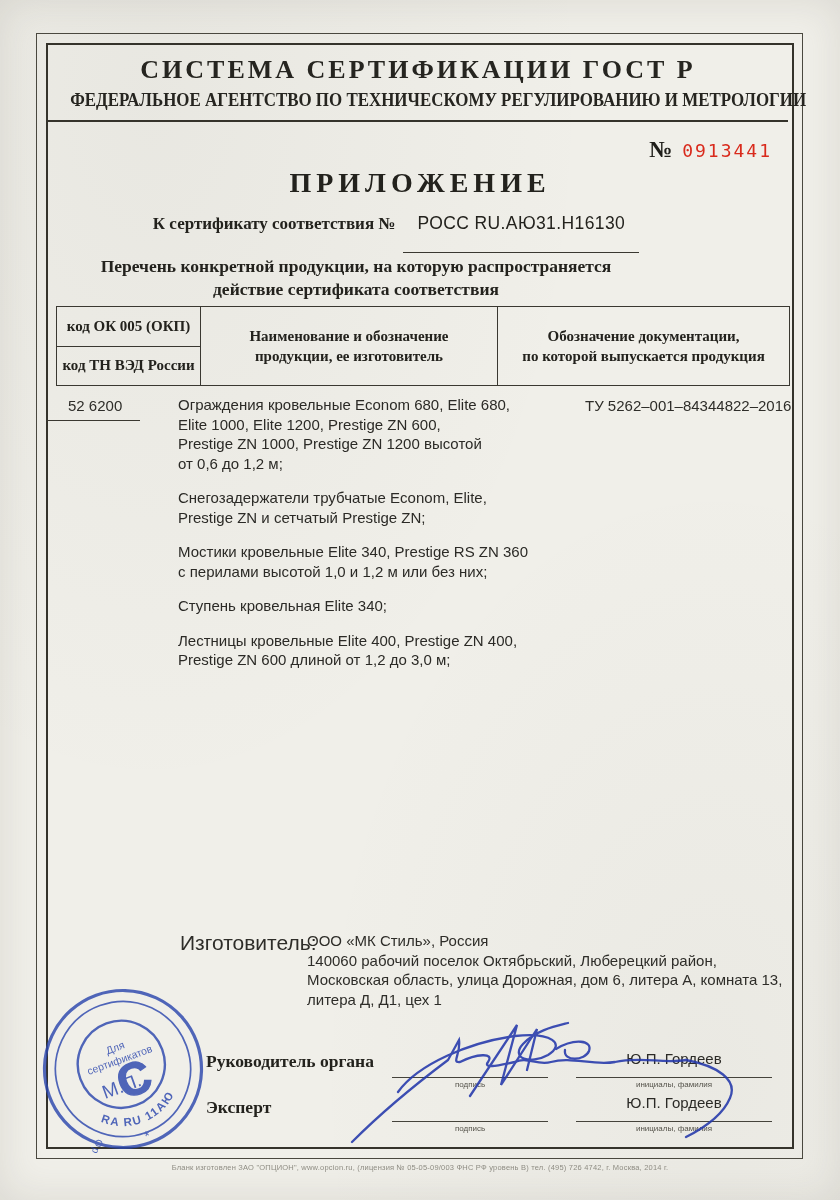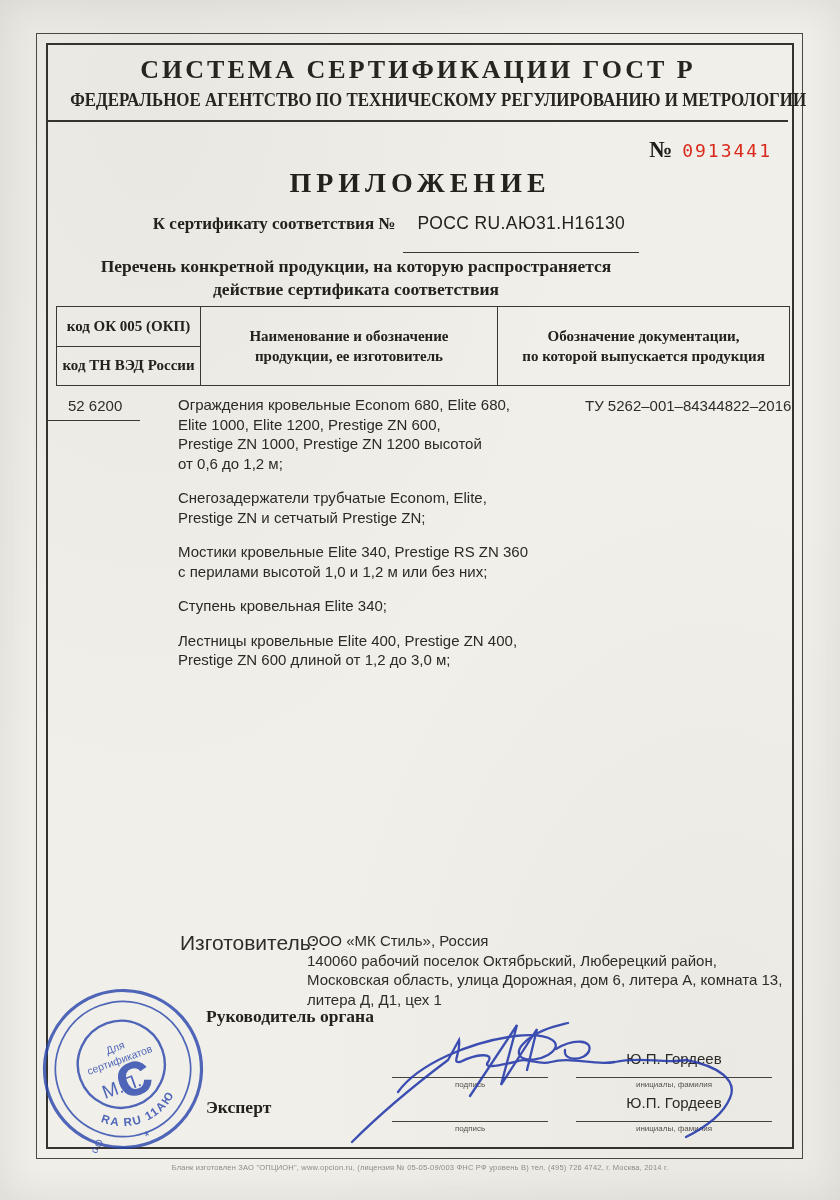--- a/index.html
+++ b/index.html
@@ -36,21 +36,21 @@
   .lines{white-space:pre-line;}
   .code{left:68px;top:397px;font-size:15px;}
   .code-line{left:46px;top:420px;width:94px;border-top:1.5px solid #3a3831;}
   .doc-ref{left:573px;top:397px;font-size:15px;margin-left:12px;}
   .body-col{left:178px;top:395px;width:404px;font-size:15px;line-height:19.5px;color:#2b2a26;}
   .body-col p{margin:0 0 15px 0;}
   .body-col p.b{font-weight:bold;}
   .mfr-lbl{left:180px;top:931px;font-size:21px;}
   .mfr-addr{left:307px;top:931px;font-size:15px;line-height:19.5px;}
   .role{font-family:"Liberation Serif",serif;font-weight:bold;font-size:17.5px;color:#23221d;}
-  .role1{left:206px;top:1006px;} .role2{left:206px;top:1097px;}
+  .role1{left:206px;top:1051px;} .role2{left:206px;top:1097px;}
   .sline{border-top:1.5px solid #45433b;height:0;}
   .scap{font-size:8px;color:#55534b;text-align:center;}
   .sig-name{font-size:15px;text-align:center;color:#2b2a26;}
   .footer{left:0;top:1163px;width:840px;text-align:center;font-size:7.5px;color:#8e8c83;letter-spacing:.2px;}
   svg text{fill:#2c47ae;}
   .no-ptr{pointer-events:none;}
 </style>
 </head>
 <body>
 

